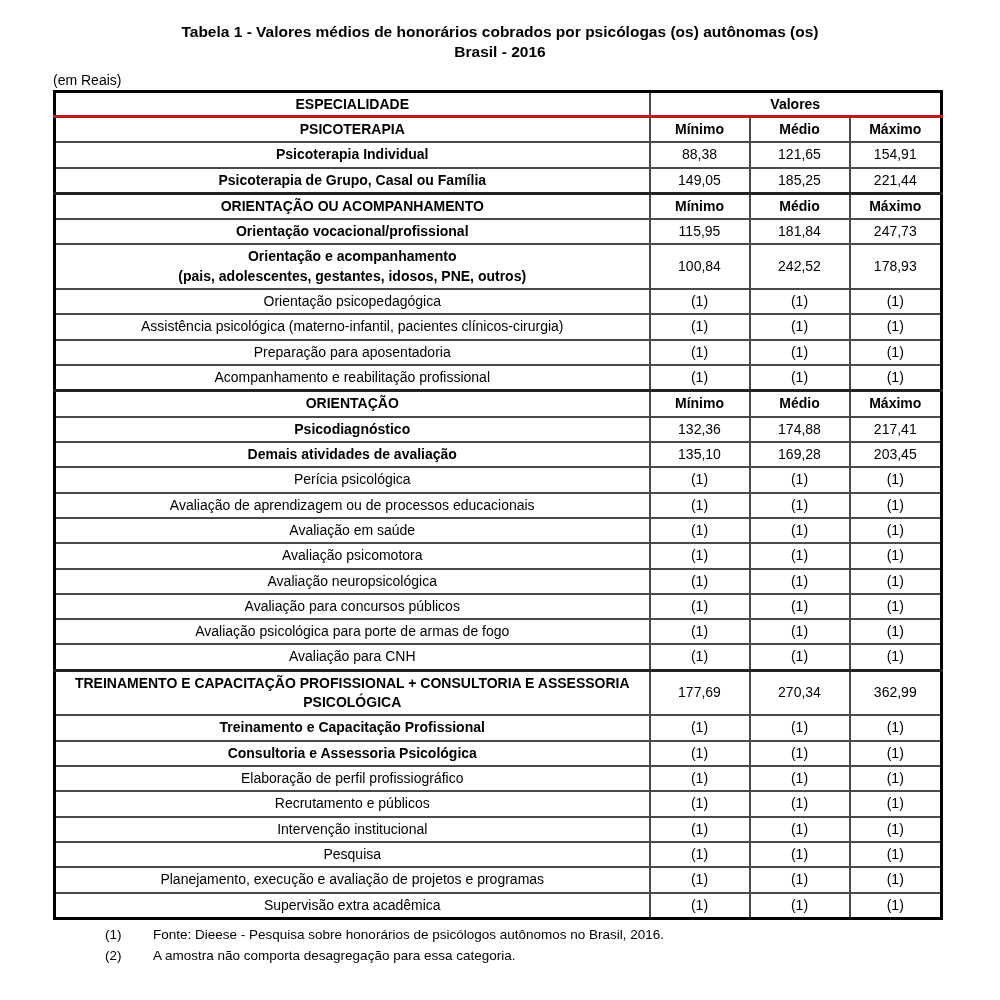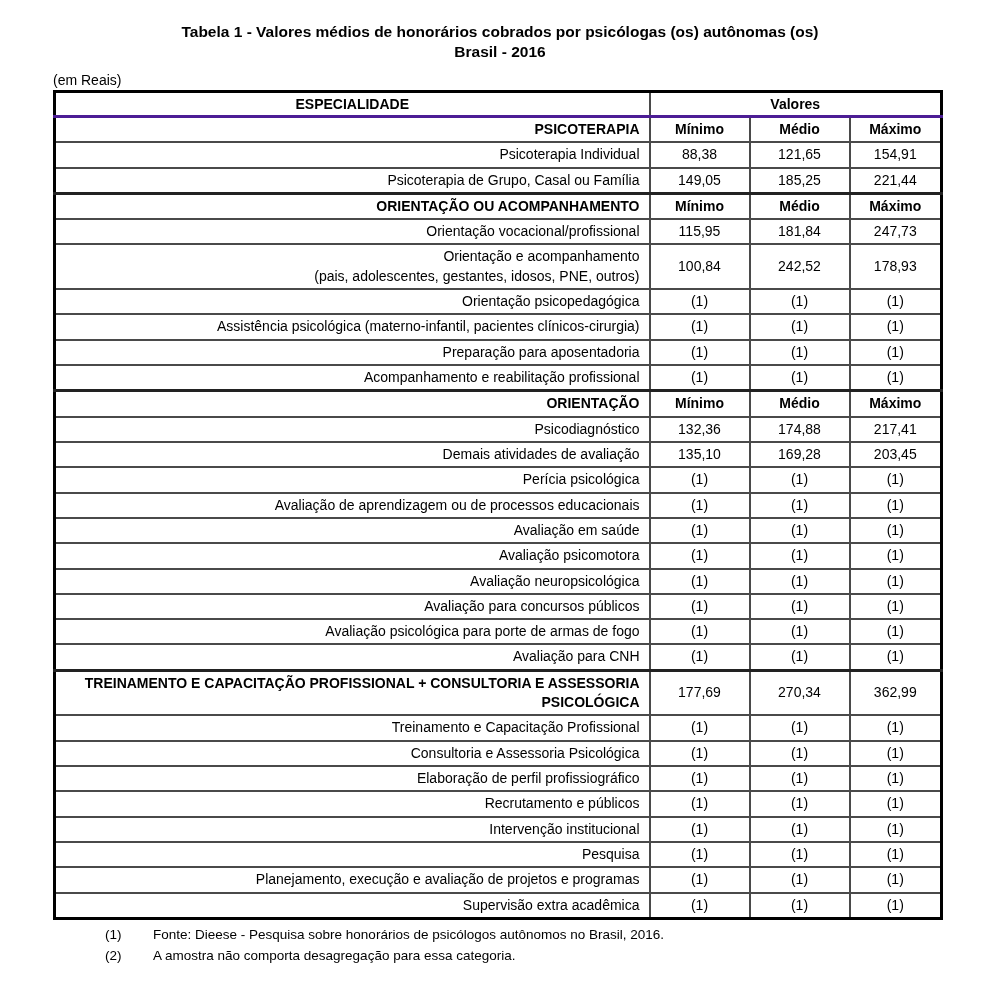--- a/index.html
+++ b/index.html
@@ -36,29 +36,29 @@
   }
   .fees-table th, .fees-table td {
     border: 2px solid #4a4a4a;
     font-size: 14px;
     overflow: hidden;
   }
   .fees-table thead th {
     font-weight: bold;
     text-align: center;
     padding: 3px 8px;
-    border-bottom: 3px solid #4c1d95;
+    border-bottom: 3px solid #b91c1c;
   }
   .fees-table td { padding: 2px 9px; line-height: 1.38; }
-  .fees-table td.label { text-align: right; white-space: pre-line; }
+  .fees-table td.label { text-align: center; white-space: pre-line; }
   .fees-table td.val { text-align: center; }
   .fees-table tr.section td { border-top: 3px solid #222; }
   .fees-table tr.section td.label { font-weight: bold; }
   .fees-table tr.hv td.val { font-weight: bold; }
-  .fees-table tr.bold td.label { font-weight: normal; margin-top: 36px; }
+  .fees-table tr.bold td.label { font-weight: bold; margin-top: 36px; }
   .footnotes {
     margin: 5px 0 0 105px;
     font-size: 13.5px;
   }
   .fn { display: flex; line-height: 1.55; }
   .fn-marker { width: 48px; flex: none; }
 </style>
 </head>
 <body>
 

